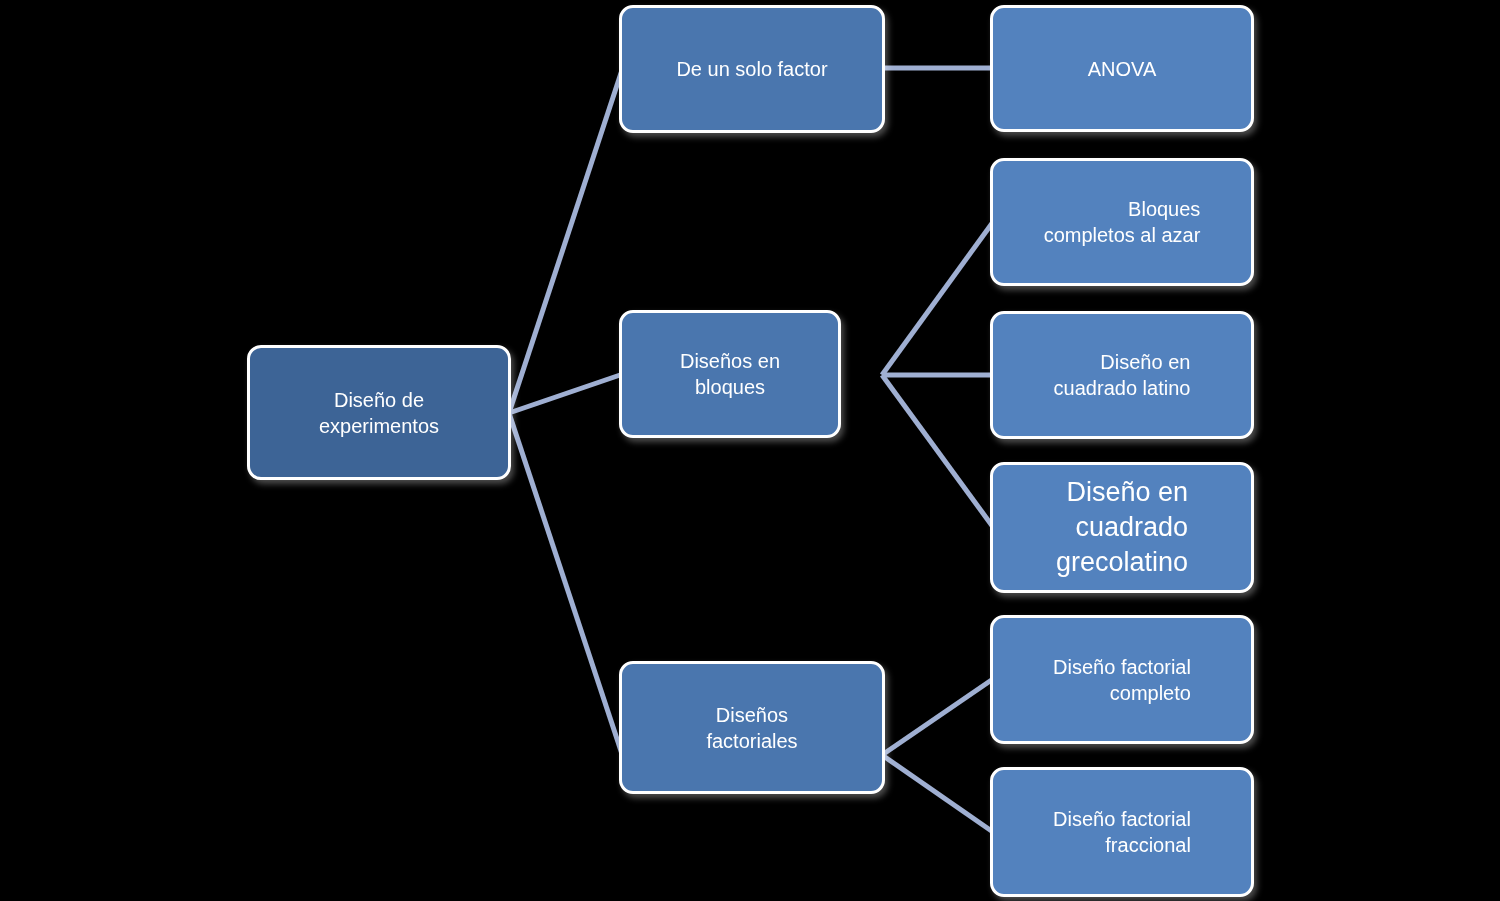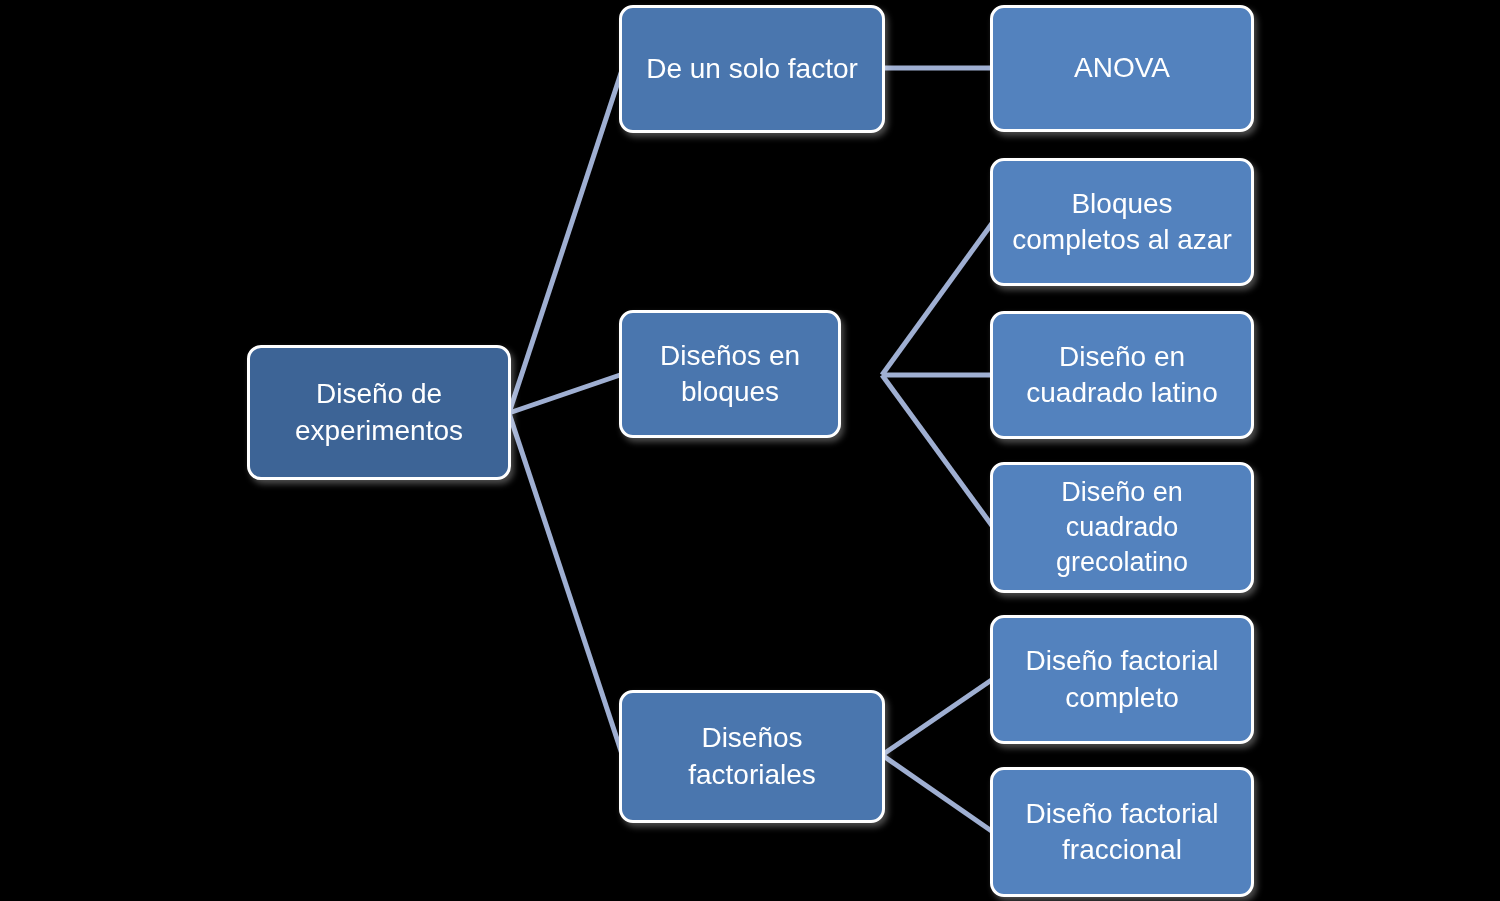--- a/index.html
+++ b/index.html
@@ -21,32 +21,32 @@
   }
   .edges{position:absolute;left:0;top:0;width:1500px;height:901px;}
   .connector{stroke:var(--connector);stroke-width:5;fill:none;}
   .node{
     position:absolute;box-sizing:border-box;
     border:3.5px solid var(--node-border);
     border-radius:14px;
     display:flex;align-items:center;justify-content:center;
     text-align:center;
     color:var(--node-text);
-    font-size:28px;line-height:1.3;
+    font-size:20px;line-height:1.3;
     box-shadow:3px 4px 6px rgba(255,255,255,0.30);
   }
   .level-1{background:var(--root-fill);}
   .level-2{background:var(--branch-fill);}
-  .level-3{background:var(--leaf-fill);}
+  .level-3{background:var(--leaf-fill);text-align:right;}
   .node-label{white-space:pre-line;padding:0 3px;}
   
   .n-root {left:247px;top:345px;width:264px;height:135px;}
   .n-solo {left:619px;top:5px;  width:266px;height:128px;}
   .n-bloq {left:619px;top:310px;width:222px;height:128px;}
-  .n-fact {left:619px;top:690px;width:266px;height:133px;}
+  .n-fact {left:619px;top:661px;width:266px;height:133px;}
   .n-anova{left:990px;top:5px;  width:264px;height:127px;}
   .n-azar {left:990px;top:158px;width:264px;height:128px;}
   .n-lat  {left:990px;top:311px;width:264px;height:128px;}
   .n-greco{left:990px;top:462px;width:264px;height:131px;font-size:27px;}
   .n-fcomp{left:990px;top:615px;width:264px;height:129px;}
   .n-ffrac{left:990px;top:767px;width:264px;height:130px;}
 </style>
 </head>
 <body>
 

